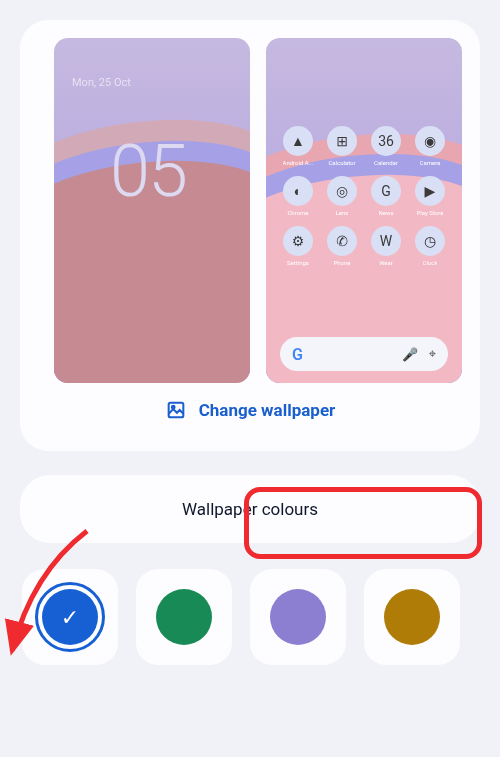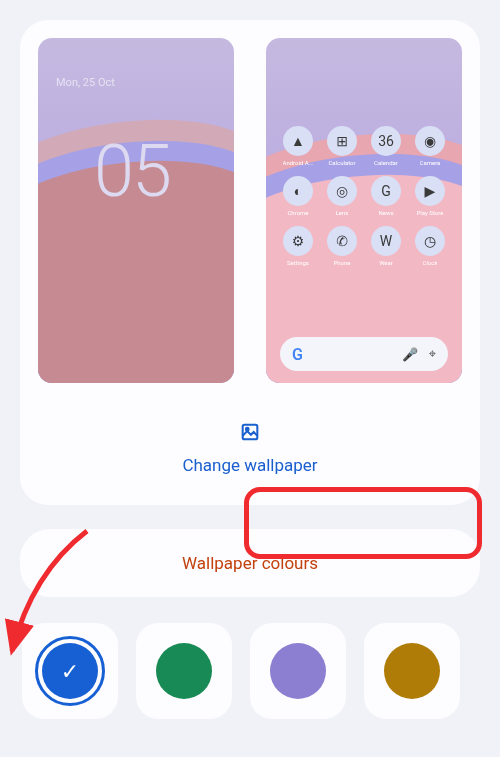--- a/index.html
+++ b/index.html
@@ -13,21 +13,21 @@
     overflow: hidden;
   }
   .card {
     background: #fdfdff;
     border-radius: 28px;
     padding: 18px 18px 30px 18px;
   }
   .previews {
     display: flex;
     gap: 16px;
-    justify-content: space-between;
+    justify-content: flex-end;
   }
   .phone {
     width: 196px;
     height: 345px;
     border-radius: 14px;
     overflow: hidden;
     position: relative;
     background: linear-gradient(180deg, #c6b9e0 0%, #b9abe0 48%);
   }
   .wave1 {
@@ -114,41 +114,40 @@
     padding:0 12px;
     gap:10px;
     z-index:5;
   }
   .g-logo { font-weight:600; font-size:16px; color:#4285F4;}
   .change-row {
     display:flex;
     align-items:center;
     justify-content:center;
     gap:12px;
-    margin-top:38px;
+    margin-top:16px;
     color:#1a5fce;
     font-size:17px;
-    font-weight:400;
-    flex-direction:column;
+    font-weight:700;
   }
   .tabs {
     display:flex;
     gap:0;
     margin-top:24px;
     background:#fdfdff;
     border-radius:30px;
     padding:4px;
     position:relative;
   }
   .tab {
     flex:1;
     text-align:center;
     padding:20px 10px;
     font-size:17px;
-    color:#c2410c;
+    color:#0f172a;
     border-radius:28px;
   }
   .tab.active {
     background:#d6e2fb;
   }
   .highlight-box {
     position:absolute;
     border:5px solid #ef2b2f;
     border-radius:16px;
     pointer-events:none;

